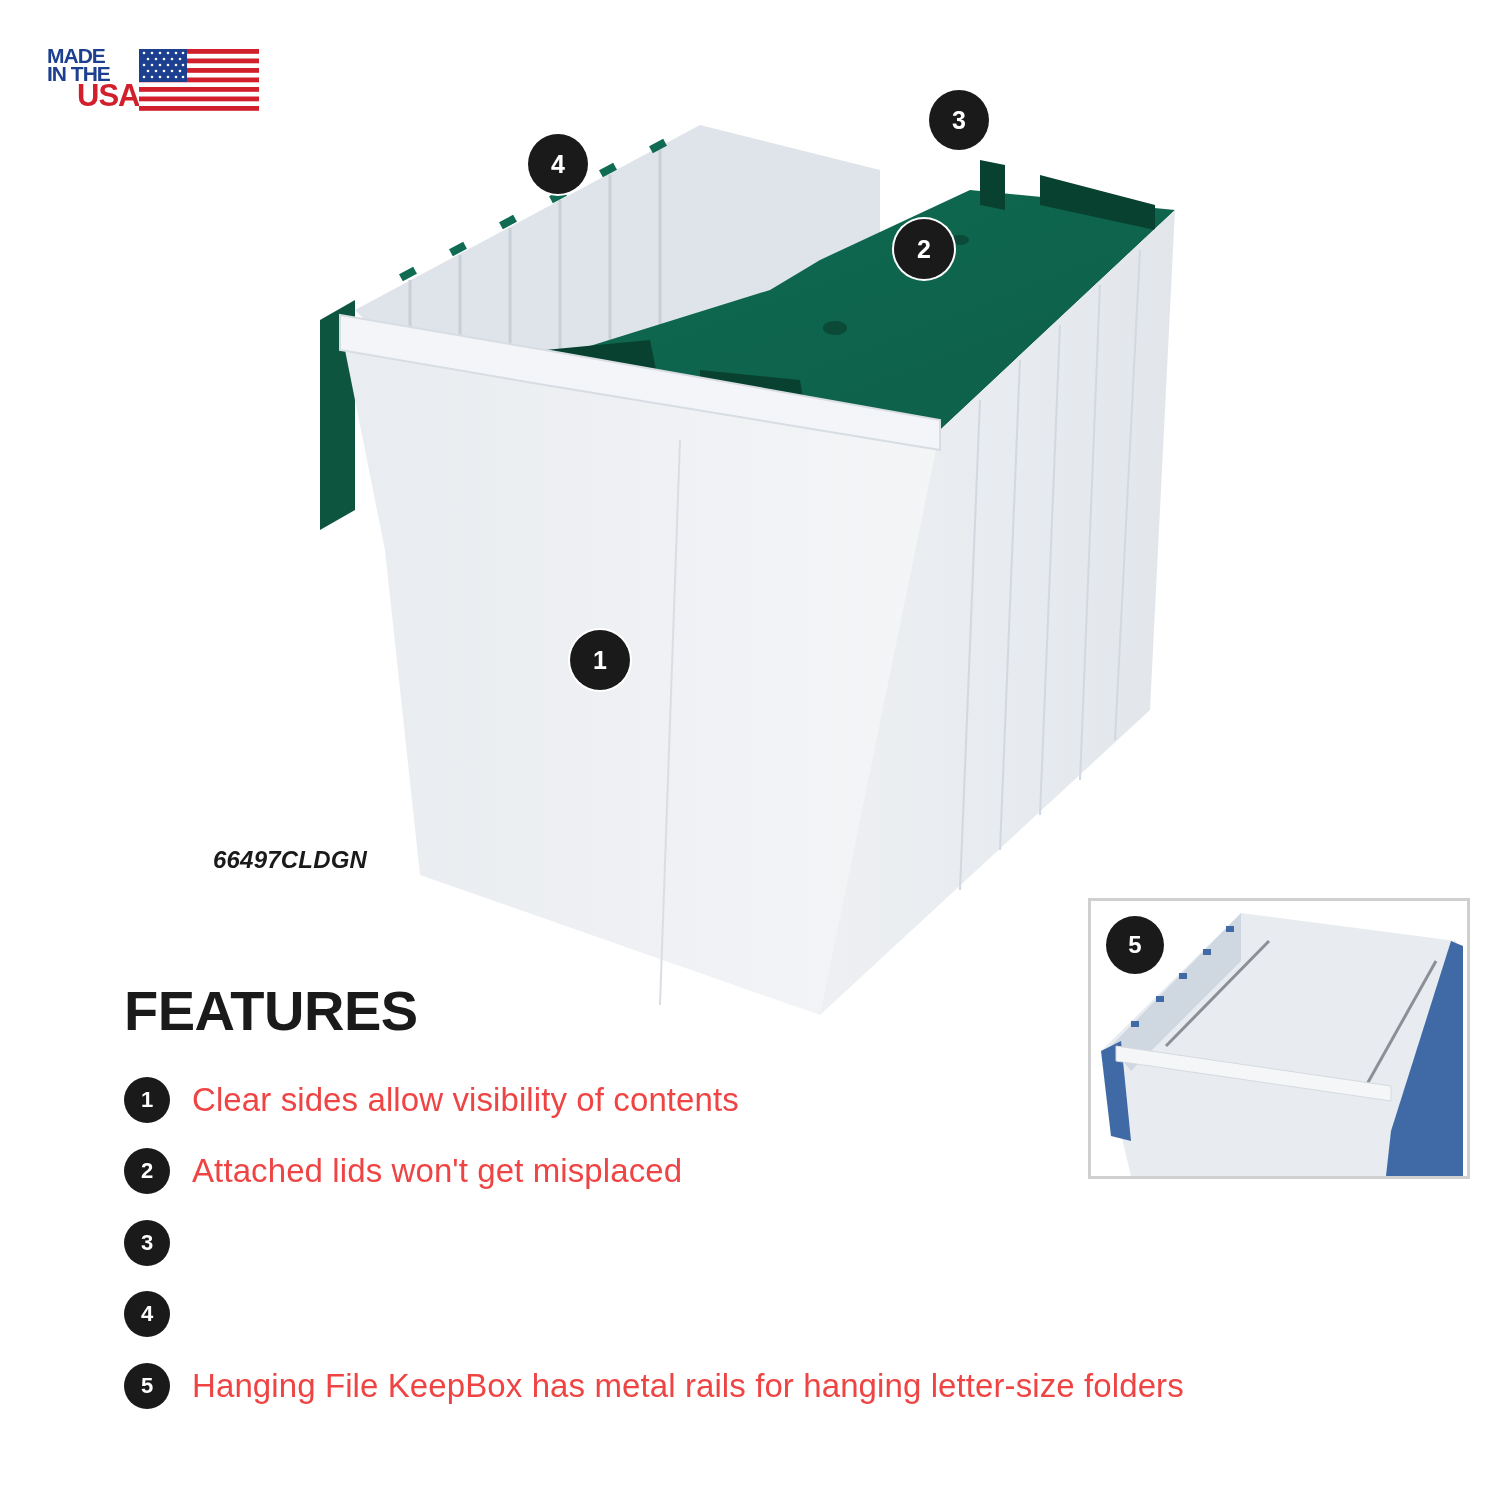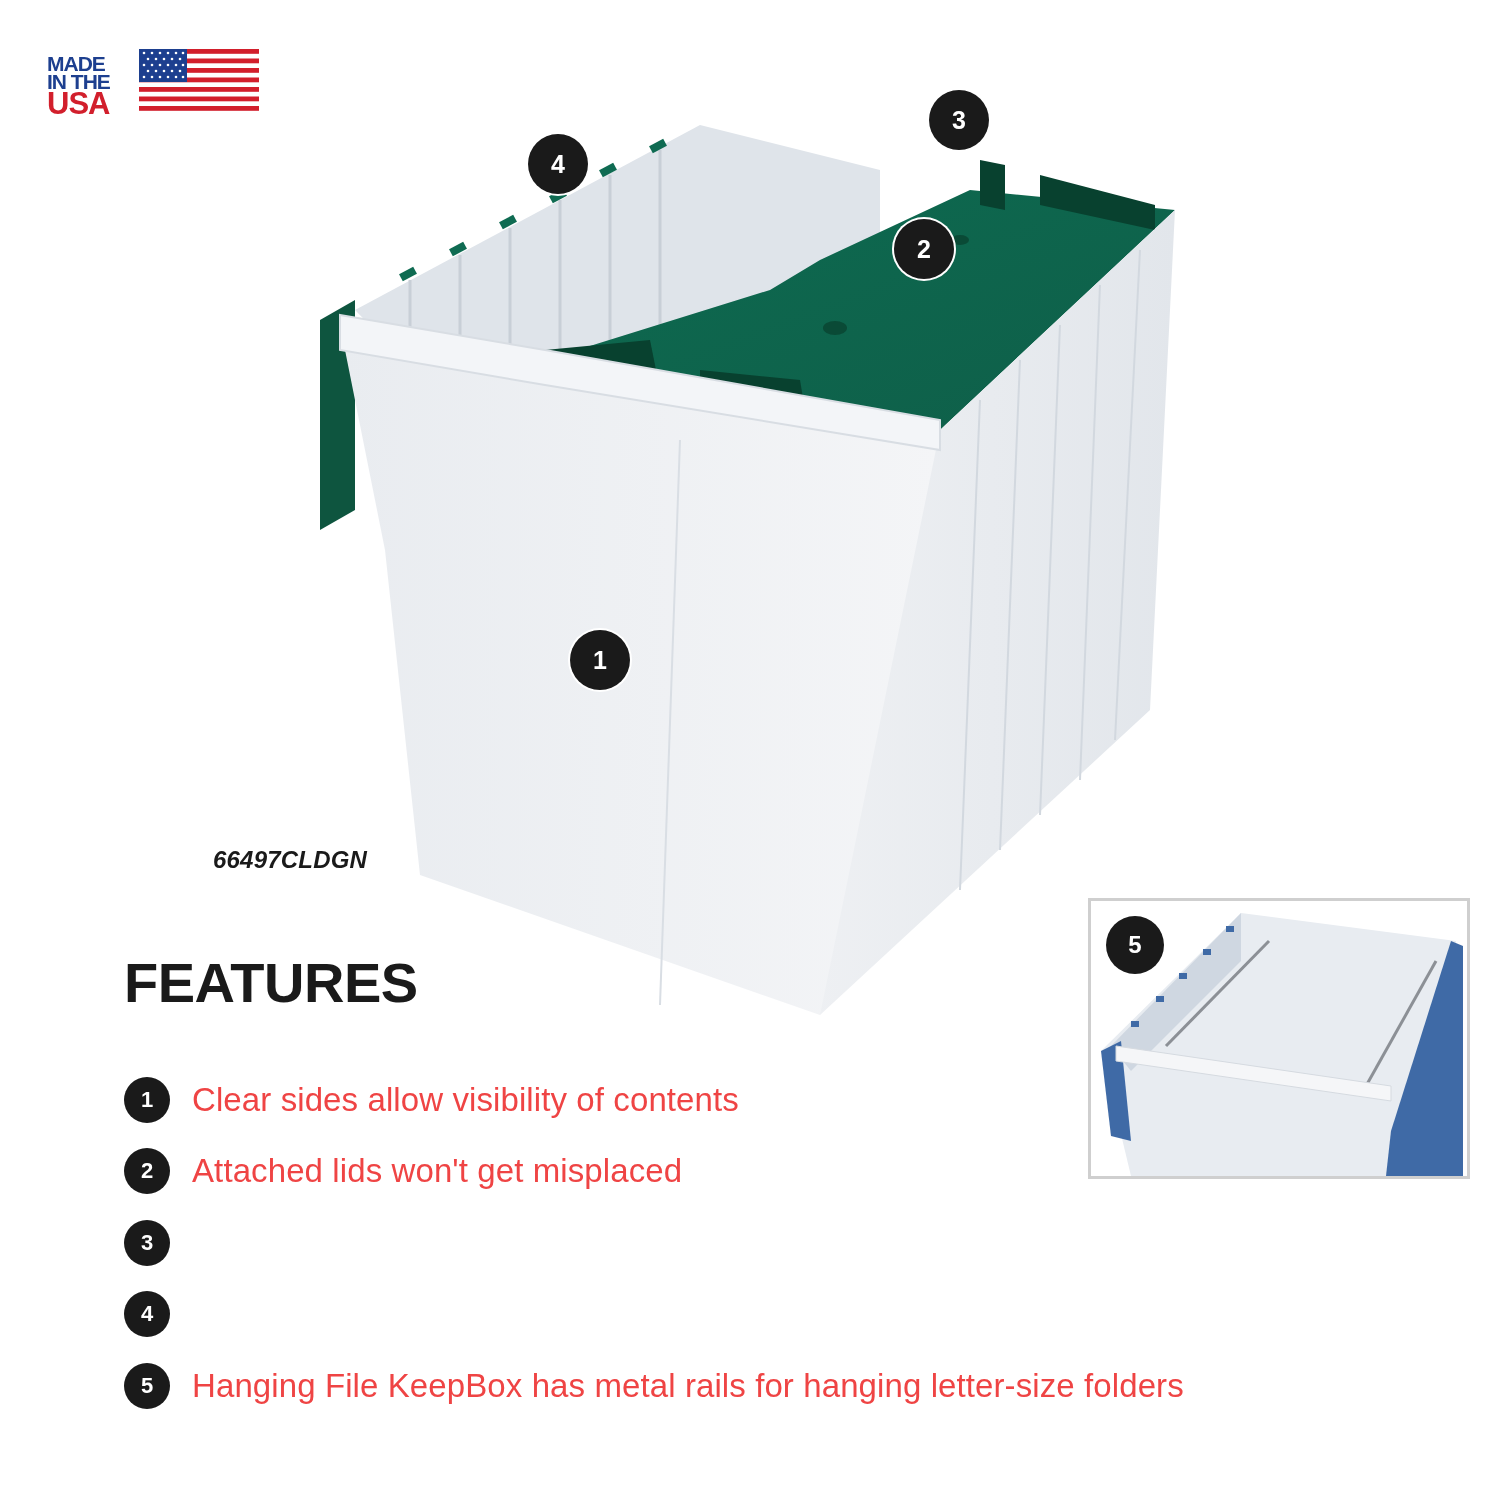--- a/index.html
+++ b/index.html
@@ -1,43 +1,43 @@
 <!DOCTYPE html>
 <html><head>
 <meta charset="utf-8">
 <style>
   html, body { margin: 0; padding: 0; background: #ffffff; }
   body { width: 1500px; height: 1500px; position: relative; overflow: hidden;
          font-family: "Liberation Sans", "DejaVu Sans", sans-serif; color: #1a1a1a; }
 
   
   .usa-badge { position: absolute; left: 47px; top: 47px; width: 214px; height: 64px; }
-  .usa-text { position: absolute; left: 0; top: 8px; width: 92px; font-weight: 900; line-height: 0.86; letter-spacing: -1px; }
+  .usa-text { position: absolute; left: 0; top: 0; width: 92px; font-weight: 900; line-height: 0.86; letter-spacing: -1px; }
   .usa-text .l1, .usa-text .l2 { color: #1d3f8f; font-size: 21px; display: block; }
-  .usa-text .l3 { color: #d21f2c; font-size: 31px; display: block; }
+  .usa-text .l3 { color: #d21f2c; font-size: 31px; display: block; margin-left: 30px; }
   .usa-flag { position: absolute; left: 92px; top: 2px; width: 120px; height: 62px; }
 
   
   .scene { position: absolute; left: 300px; top: 100px; width: 900px; height: 930px; }
   .scene svg { width: 100%; height: 100%; display: block; }
 
   
   .callout { position: absolute; width: 60px; height: 60px; border-radius: 50%; background: #1a1a1a;
              color: #fff; font-weight: 700; font-size: 25px; display: flex; align-items: center;
              justify-content: center; box-shadow: 0 0 0 2px #fff; }
 
   .model-label { position: absolute; left: 213px; top: 846px; font-weight: 700; font-size: 24px; letter-spacing: 0.2px; color: #1a1a1a; font-style: italic; }
 
   
   .inset { position: absolute; left: 1088px; top: 898px; width: 376px; height: 275px; border: 3px solid #cfcfcf; background: #fff; overflow: hidden; }
   .inset svg { width: 100%; height: 100%; display: block; }
   .inset .callout { left: 15px; top: 15px; width: 58px; height: 58px; font-size: 24px; }
 
   
-  .features-title { position: absolute; left: 124px; top: 950px; font-weight: 700; font-size: 56px; letter-spacing: -0.5px; color: #1a1a1a; }
+  .features-title { position: absolute; left: 124px; top: 978px; font-weight: 700; font-size: 56px; letter-spacing: -0.5px; color: #1a1a1a; }
   .features-list { position: absolute; left: 124px; top: 1064px; margin: 0; padding: 0; list-style: none; }
   .feature-item { display: flex; align-items: center; height: 71.5px; }
   .feature-num { width: 46px; height: 46px; border-radius: 50%; background: #1a1a1a; color: #fff; font-weight: 700;
                  font-size: 22px; display: flex; align-items: center; justify-content: center; margin-right: 22px; flex: none; }
   .feature-text { font-size: 33px; color: #ef4444; letter-spacing: 0.1px; white-space: nowrap; }
 </style>
 </head>
 <body>
 
 <div class="usa-badge">

